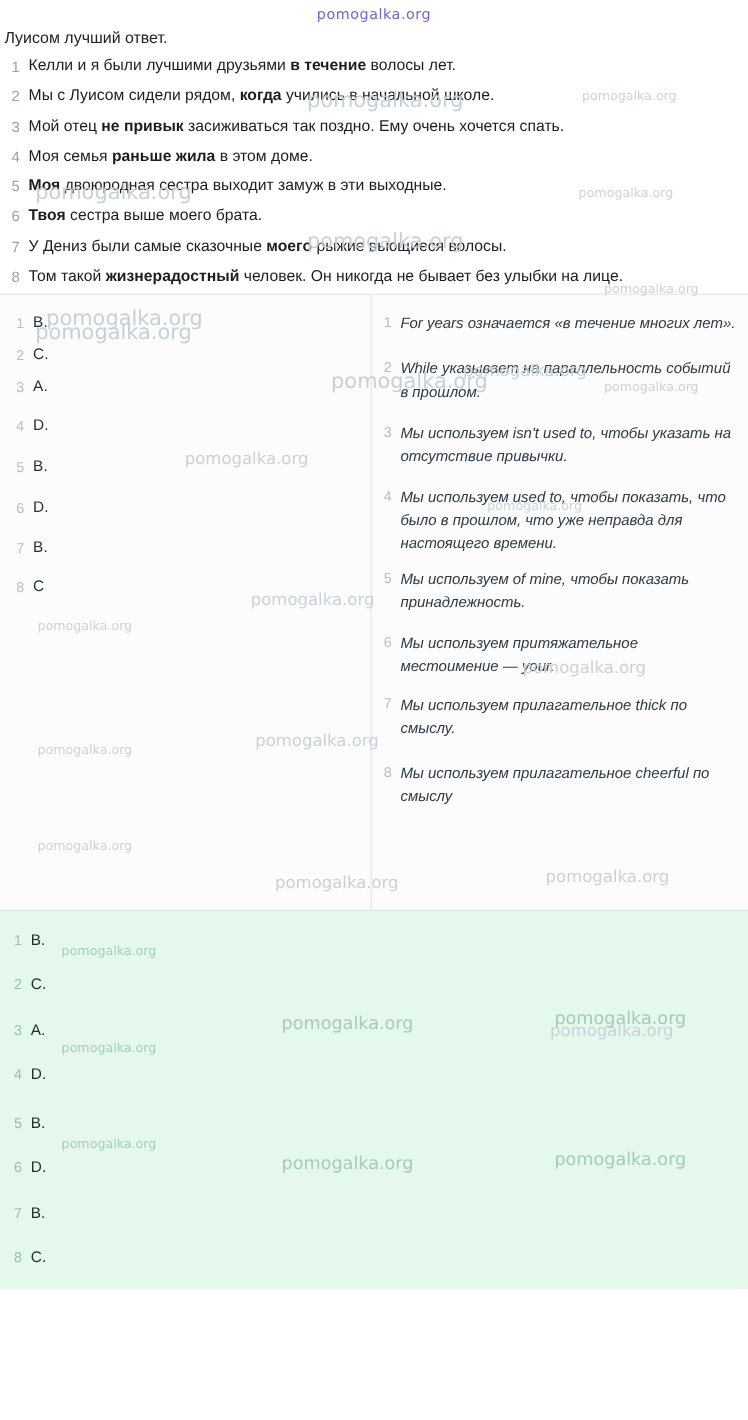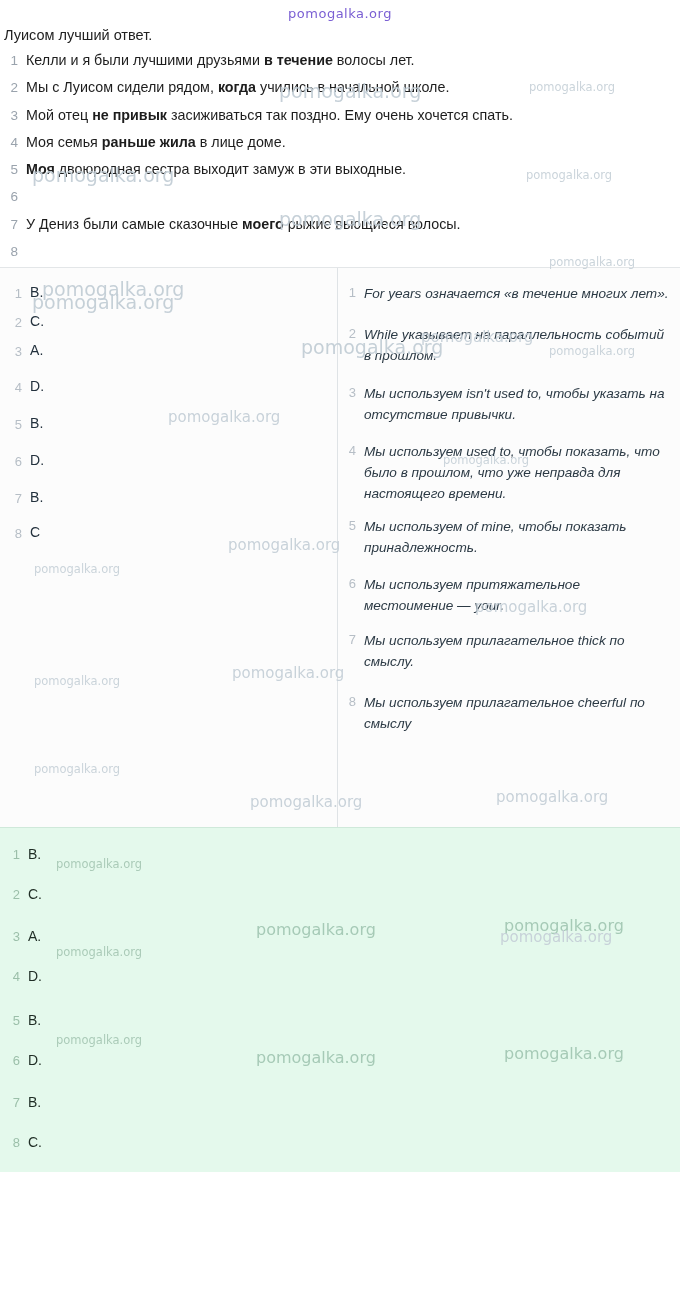--- a/index.html
+++ b/index.html
@@ -179,39 +179,41 @@
       <div class="s-text"><span>Мы с Луисом сидели рядом, </span><b>когда</b><span> учились в начальной школе.</span></div>
     </div>
 
     <div class="s-row">
       <div class="s-num">3</div>
       <div class="s-text"><span>Мой отец </span><b>не привык</b><span> засиживаться так поздно. Ему очень хочется спать.</span></div>
     </div>
 
     <div class="s-row">
       <div class="s-num">4</div>
-      <div class="s-text"><span>Моя семья </span><b>раньше жила</b><span> в лице доме.</span></div>
+      <div class="s-text"><span>Моя семья </span><b>раньше жила</b><span> в этом доме.</span></div>
     </div>
 
     <div class="s-row">
       <div class="s-num">5</div>
       <div class="s-text"><span></span><b>Моя</b><span> двоюродная сестра выходит замуж в эти выходные.</span></div>
     </div>
 
     <div class="s-row">
       <div class="s-num">6</div>
+      <div class="s-text"><span></span><b>Твоя</b><span> сестра выше моего брата.</span></div>
     </div>
 
     <div class="s-row">
       <div class="s-num">7</div>
       <div class="s-text"><span>У Дениз были самые сказочные </span><b>моего</b><span> рыжие вьющиеся волосы.</span></div>
     </div>
 
     <div class="s-row">
       <div class="s-num">8</div>
+      <div class="s-text"><span>Том такой </span><b>жизнерадостный</b><span> человек. Он никогда не бывает без улыбки на лице.</span></div>
     </div>
 
   </div>
 
   <div class="two-col">
 
     <div class="col-left">
       <div class="a-row">
         <div class="a-num">1</div>
         <div class="a-val">B.</div>

